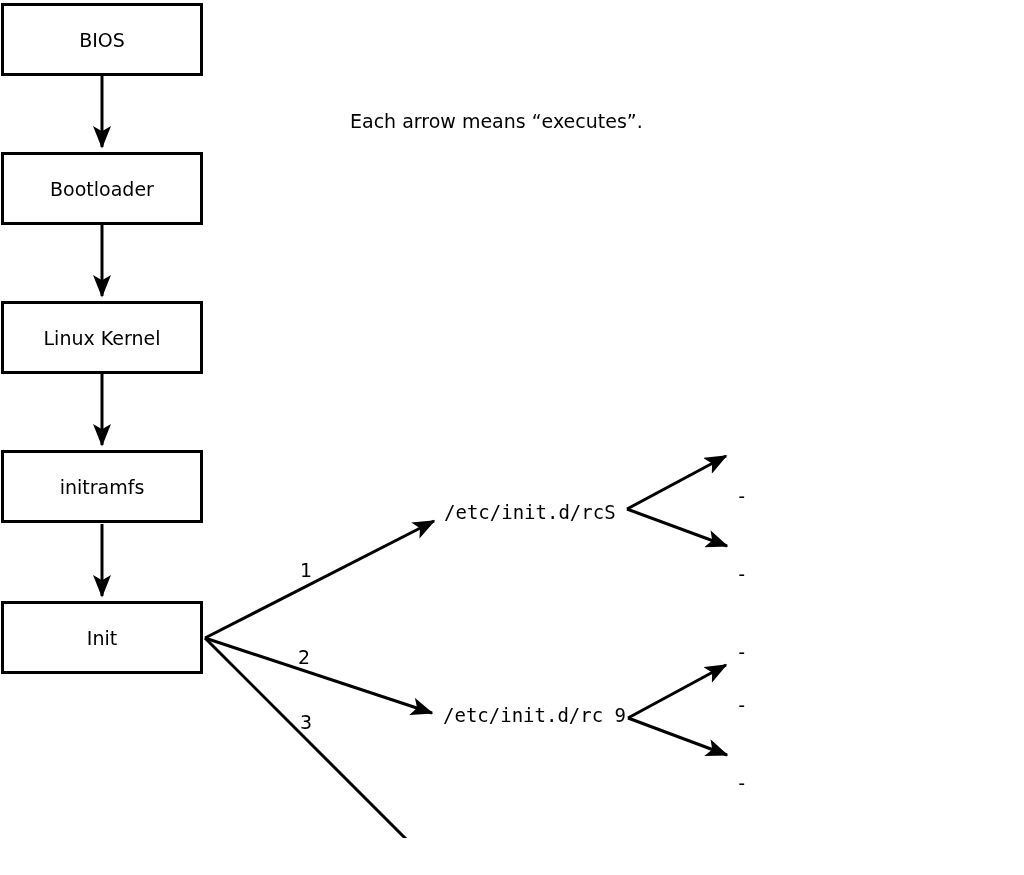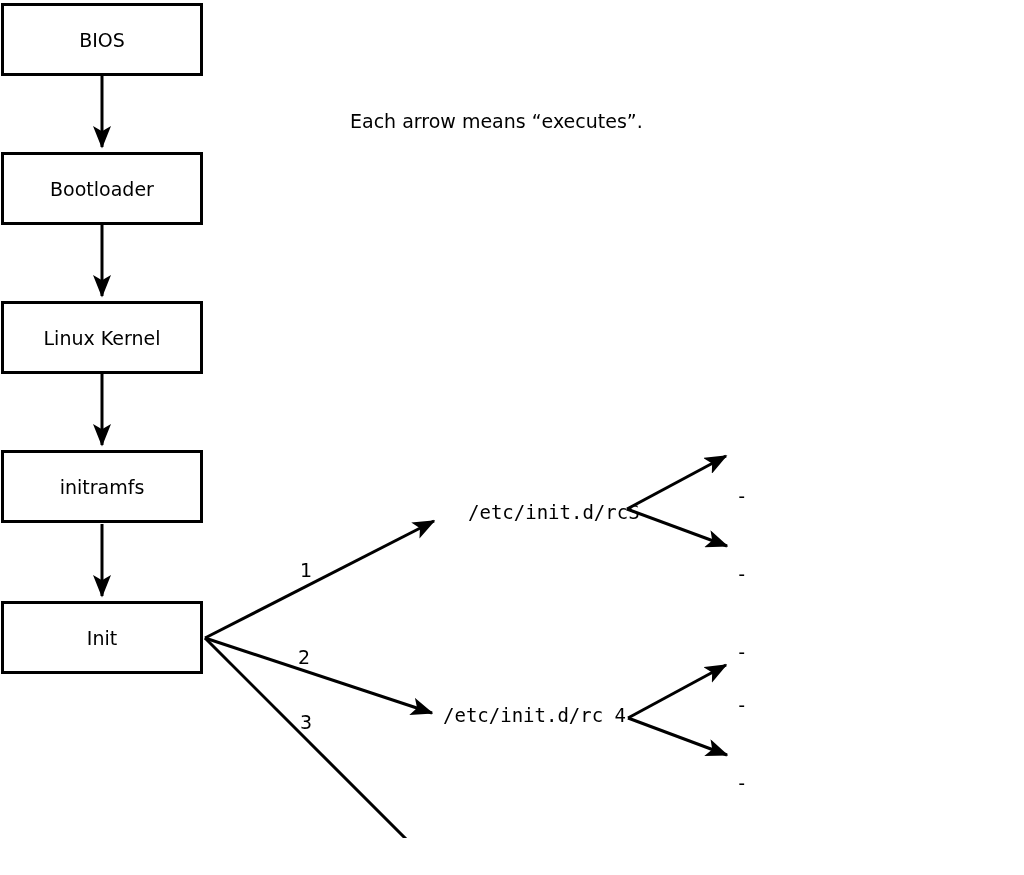--- a/index.html
+++ b/index.html
@@ -98,22 +98,22 @@
   <div class="box" style="top:450px">
       <span>initramfs</span>
     </div>
 
   <div class="caption">Each arrow means “executes”.</div>
 
   <div class="edge-num" style="left:300px;top:559px">1</div>
   <div class="edge-num" style="left:298px;top:646px">2</div>
   <div class="edge-num" style="left:300px;top:711px">3</div>
 
-  <div class="mono" style="left:468px;top:501px">/etc/init.d/rcS</div>
-  <div class="mono" style="left:443px;top:704px">/etc/init.d/rc 4</div>
+  <div class="mono" style="left:444px;top:501px">/etc/init.d/rcS</div>
+  <div class="mono" style="left:443px;top:704px">/etc/init.d/rc 9</div>
   <div class="mono" style="left:449px;top:850px">arrow</div>
 
   <div class="mono col" style="left:736px;top:431px">
     <div>-</div>
     <div>-</div>
     <div>-</div>
   </div>
 
   <div class="mono col" style="left:736px;top:640px">
     <div>-</div>

